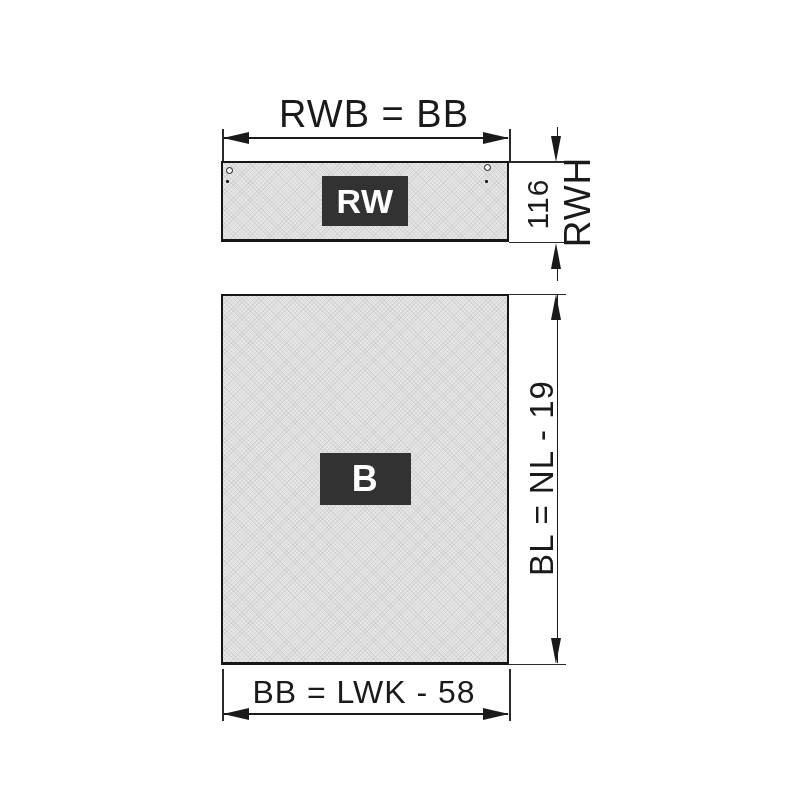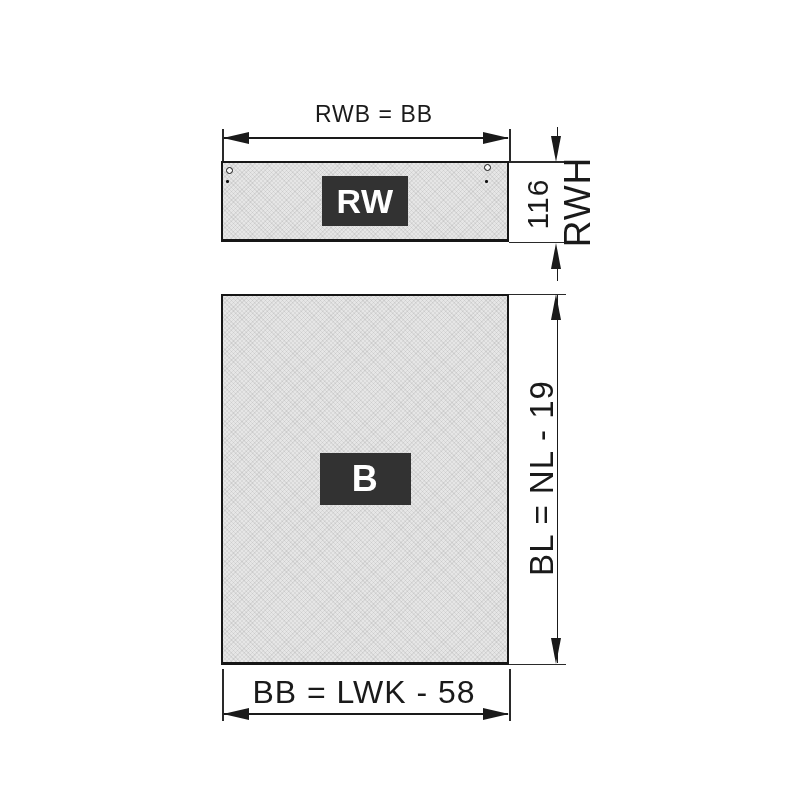--- a/index.html
+++ b/index.html
@@ -35,21 +35,21 @@
   
   .dtext{position:absolute;white-space:nowrap;letter-spacing:1px;color:#1a1a1a;
          transform:translate(-50%,-50%);line-height:1;}
   .dtext.rot{transform:translate(-50%,-50%) rotate(-90deg);}
 </style>
 </head>
 <body>
 
 <div id="canvas">
 
-  <div class="dtext" style="left:374px;top:114px;font-size:23px;">RWB = BB</div>
+  <div class="dtext" style="left:374px;top:114px;font-size:38px;">RWB = BB</div>
   <div class="ext-v" style="left:222px;top:129px;height:32px;"></div>
   <div class="ext-v" style="left:509px;top:129px;height:32px;"></div>
   <div class="dline-h" style="left:224px;top:137px;width:284px;"></div>
   <div class="arr left" style="left:223px;top:132px;"></div>
   <div class="arr right" style="left:483px;top:132px;"></div>
 
   <div class="panel" style="left:221px;top:161px;width:288px;height:81px;">
     <div class="label-box" style="width:86px;height:50px;font-size:34px;justify-content:center;">
       <span>RW</span>
     </div>

